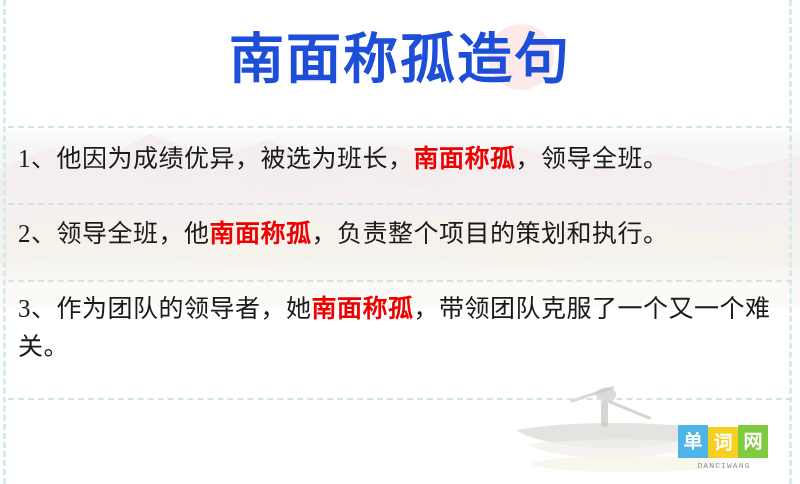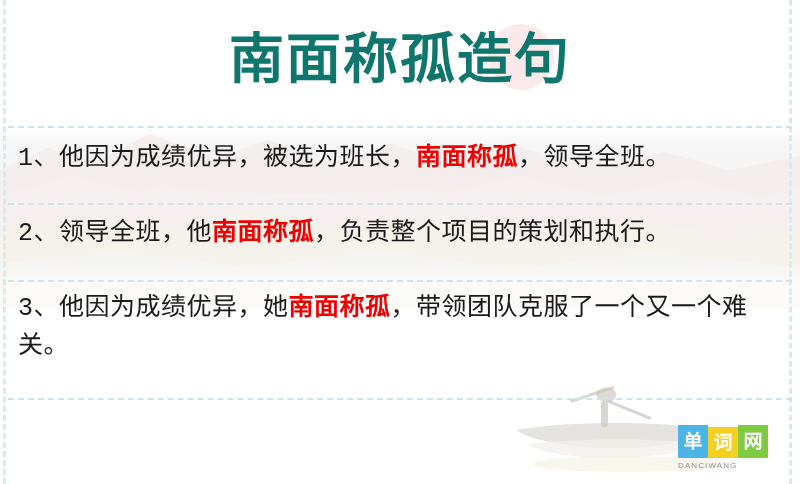--- a/index.html
+++ b/index.html
@@ -98,40 +98,40 @@
   .vrule.right { left: 789px; }
 
   
   .title {
     position: absolute;
     left: 0;
     top: 28px;
     width: 800px;
     text-align: center;
     z-index: 3;
-    color: #0f766e;
+    color: #1d4ed8;
     font-family: "Liberation Serif", "DejaVu Serif", serif;
     font-size: 55px;
     font-weight: 700;
     letter-spacing: 2px;
     line-height: 1.15;
     white-space: nowrap;
   }
 
   
   .sentences {
     position: absolute;
     left: 18px;
     top: 140px;
     width: 764px;
     z-index: 3;
   }
   .sentence {
     color: #1a1a1a;
-    font-family: Liberation Mono, monospace;
+    font-family: Liberation Serif, serif;
     font-size: 25px;
     line-height: 38px;
     letter-spacing: 0.5px;
     margin: 0;
   }
   .s1 { position: absolute; left: 0;  top: 0;   width: 764px; }
   .s2 { position: absolute; left: 0;  top: 75px; width: 764px; }
   .s3 { position: absolute; left: 0;  top: 150px; width: 764px; }
 
   .idiom {
@@ -166,23 +166,23 @@
     font-weight: 700;
     line-height: 1;
   }
   .panel.p1 { background: #4cb4e7; height: 33px; border-radius: 1px 0 0 1px; }
   .panel.p2 { background: #f5d021; height: 31px; }
   .panel.p3 { background: #7ecb3f; height: 33px; border-radius: 0 1px 1px 0; }
 
   .logo-caption {
     margin-top: 3px;
     width: 92px;
-    text-align: left;
+    text-align: center;
     color: #8e8e8e;
-    font-family: Liberation Sans, sans-serif;
+    font-family: Liberation Mono, monospace;
     font-size: 8px;
     letter-spacing: 1.1px;
   }
 </style>
 </head>
 <body>
 
 <div id="slide">
 
   <div class="bg-layer">
@@ -225,21 +225,21 @@
 
     <p class="sentence s1">
       <span>1、</span><span>他因为成绩优异，被选为班长，</span><span class="idiom">南面称孤</span><span>，领导全班。</span>
     </p>
 
     <p class="sentence s2">
       <span>2、</span><span>领导全班，他</span><span class="idiom">南面称孤</span><span>，负责整个项目的策划和执行。</span>
     </p>
 
     <p class="sentence s3">
-      <span>3、</span><span>他因为成绩优异，她</span><span class="idiom">南面称孤</span><span>，带领团队克服了一个又一个难关。</span>
+      <span>3、</span><span>作为团队的领导者，她</span><span class="idiom">南面称孤</span><span>，带领团队克服了一个又一个难关。</span>
     </p>
 
   </div>
 
   <div class="logo">
     <div class="logo-panels">
       <div class="panel p1">单</div>
       <div class="panel p2">词</div>
       <div class="panel p3">网</div>
     </div>

